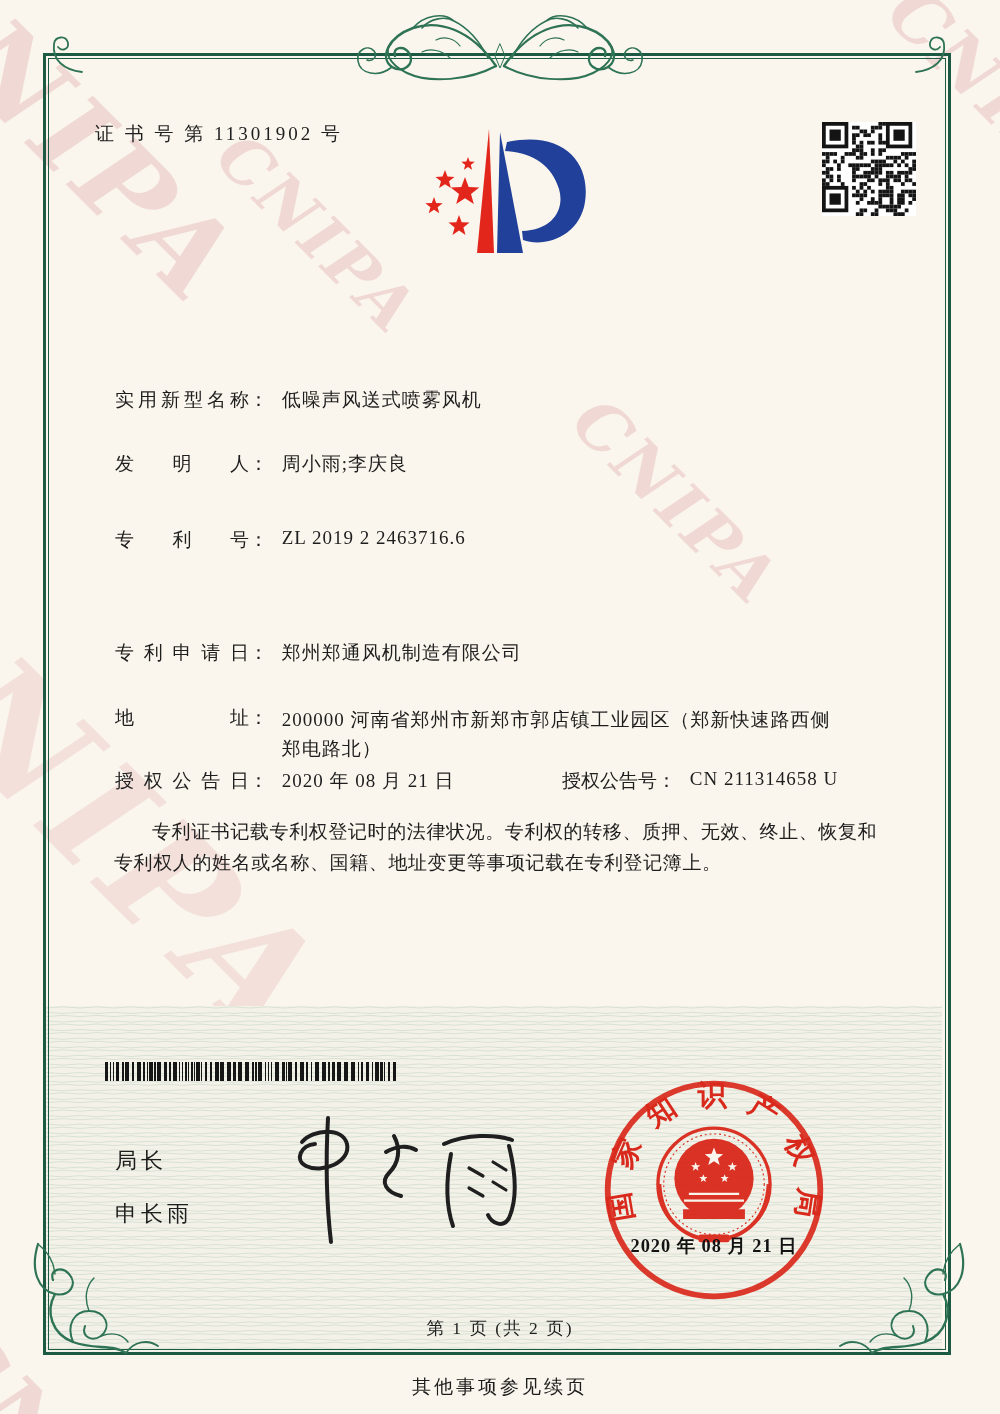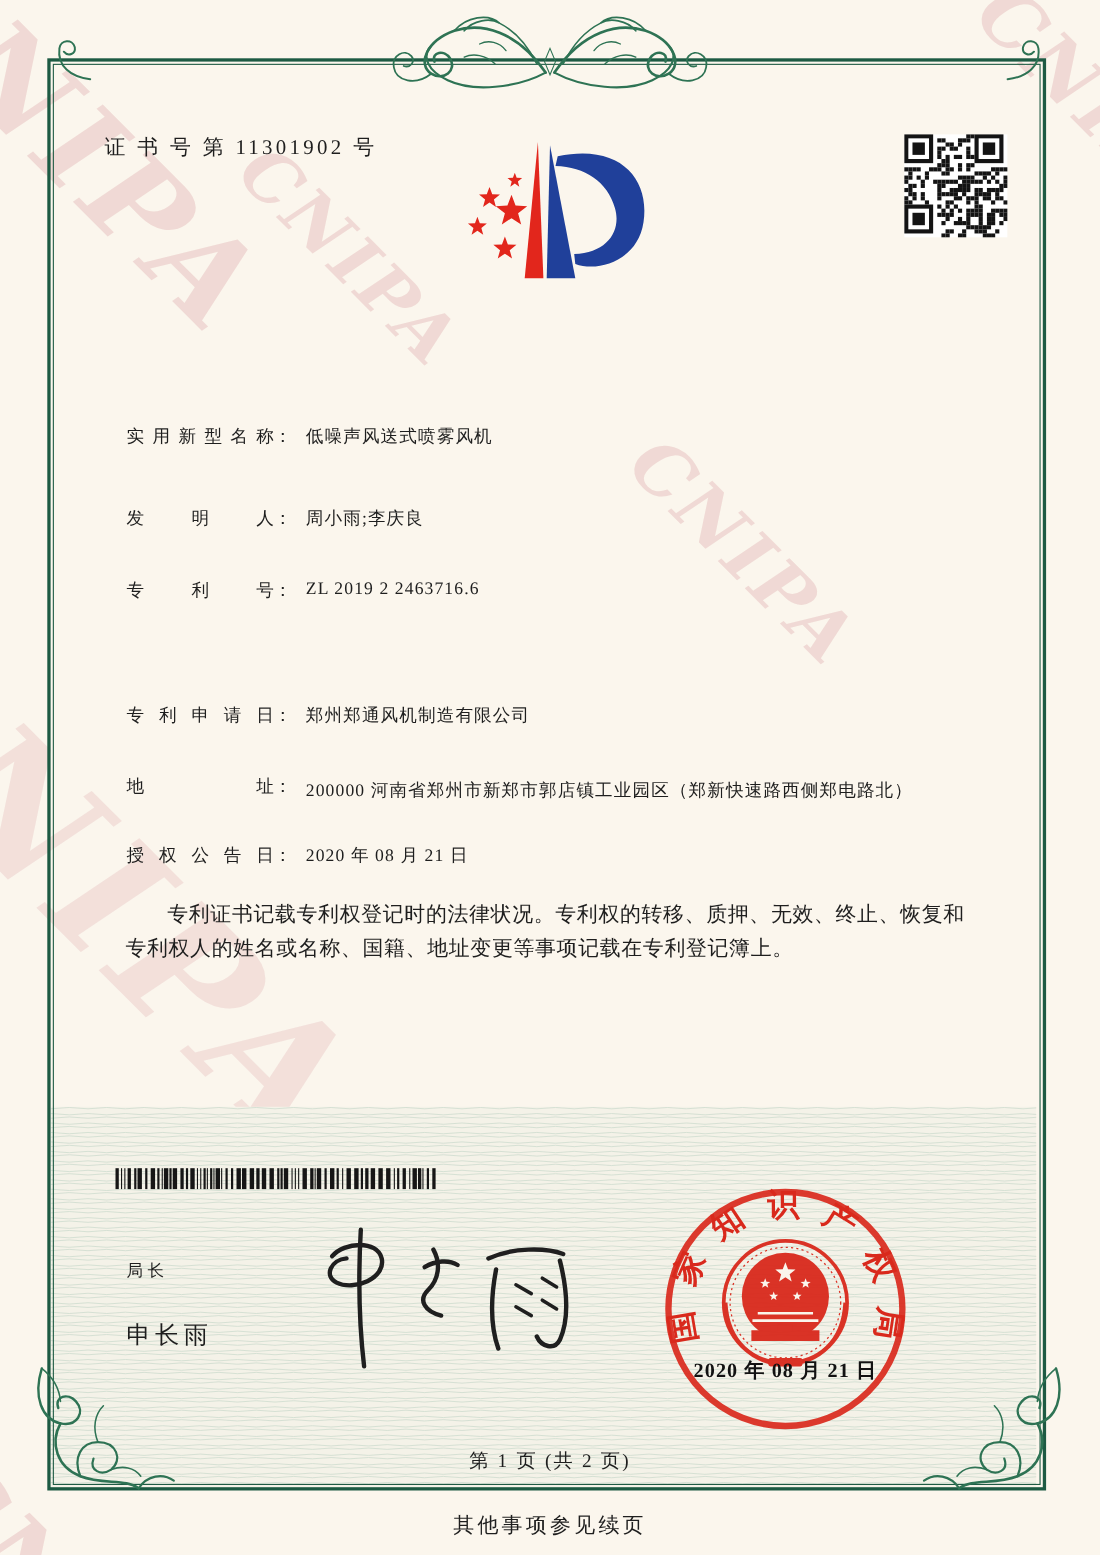--- a/index.html
+++ b/index.html
@@ -21,37 +21,37 @@
   
   #guilloche{position:absolute;left:46px;top:1006px;width:896px;height:346px;}
   #guilloche path{fill:none;stroke:#cfdccf;stroke-width:.9;opacity:.85;}
   
   .cert-no{position:absolute;left:95px;top:121px;font-size:19px;letter-spacing:3px;}
   .logo{position:absolute;left:405px;top:112px;width:200px;height:150px;}
   .qr{position:absolute;left:822px;top:122px;width:94px;height:94px;}
   .title{position:absolute;left:0;right:0;top:256px;text-align:center;
     font-size:44px;font-weight:bold;letter-spacing:9px;}
   
-  .row{position:absolute;left:115px;width:790px;font-size:16px;}
+  .row{position:absolute;left:115px;width:790px;font-size:19px;}
   .lbl{display:inline-block;width:134px;text-align:justify;text-align-last:justify;
     vertical-align:top;}
   .colon{vertical-align:top;}
   .val{display:inline-block;margin-left:9px;vertical-align:top;letter-spacing:1px;}
   .val.addr{width:556px;line-height:29px;}
   .grant2{position:absolute;left:447px;top:0;}
   
   .paras{position:absolute;left:114px;top:817px;width:776px;
     font-size:19px;line-height:30.5px;letter-spacing:.6px;}
   .paras p{margin:0;text-indent:2em;}
   
   #barcode{position:absolute;left:105px;top:1062px;width:294px;height:19px;
     display:flex;align-items:stretch;}
   #barcode i{display:block;background:#161616;height:100%;flex:none;}
   
-  .dir-label{position:absolute;left:115px;top:1146px;font-size:15px;letter-spacing:4px;}
+  .dir-label{position:absolute;left:115px;top:1146px;font-size:22px;letter-spacing:4px;}
   .dir-name{position:absolute;left:115px;top:1199px;font-size:22px;letter-spacing:4px;}
   .sig{position:absolute;left:268px;top:1112px;width:272px;height:142px;}
   .seal{position:absolute;left:598px;top:1074px;width:232px;height:232px;}
   
   .page-info{position:absolute;left:0;right:0;top:1316px;text-align:center;
     font-size:17.5px;letter-spacing:2px;}
   .cont-note{position:absolute;left:0;right:0;top:1374px;text-align:center;
     font-size:19px;letter-spacing:3px;}
   
   .orn{position:absolute;pointer-events:none;}
@@ -424,39 +424,43 @@
       <rect x="0" y="68" width="28" height="28" fill="#141414"></rect>
       <rect x="4" y="72" width="20" height="20" fill="#ffffff"></rect>
       <rect x="8" y="76" width="12" height="12" fill="#141414"></rect>
     </svg>
 
 
   <div class="row" style="top:387px">
     <span class="lbl">实用新型名称</span><span class="colon">：</span>
     <span class="val">低噪声风送式喷雾风机</span>
   </div>
-  <div class="row" style="top:461px">
+  <div class="row" style="top:451px">
     <span class="lbl">发明人</span><span class="colon">：</span>
     <span class="val">周小雨;李庆良</span>
   </div>
   <div class="row" style="top:527px">
     <span class="lbl">专利号</span><span class="colon">：</span>
     <span class="val">ZL 2019 2 2463716.6</span>
   </div>
   <div class="row" style="top:640px">
     <span class="lbl">专利申请日</span><span class="colon">：</span>
     <span class="val">郑州郑通风机制造有限公司</span>
   </div>
   <div class="row" style="top:705px">
     <span class="lbl">地址</span><span class="colon">：</span>
     <span class="val addr">200000 河南省郑州市新郑市郭店镇工业园区（郑新快速路西侧郑电路北）</span>
   </div>
   <div class="row" style="top:768px">
     <span class="lbl">授权公告日</span><span class="colon">：</span>
     <span class="val">2020 年 08 月 21 日</span>
+    <span class="grant2">
+      <span>授权公告号</span><span>：</span>
+      <span class="val">CN 211314658 U</span>
+    </span>
   </div>
 
   <div class="paras">
     <p>专利证书记载专利权登记时的法律状况。专利权的转移、质押、无效、终止、恢复和专利权人的姓名或名称、国籍、地址变更等事项记载在专利登记簿上。</p>
   </div>
 
   <div id="barcode">
       <i style="width:3px;margin-right:2px"></i>
       <i style="width:1px;margin-right:2px"></i>
       <i style="width:1px;margin-right:2px"></i>

